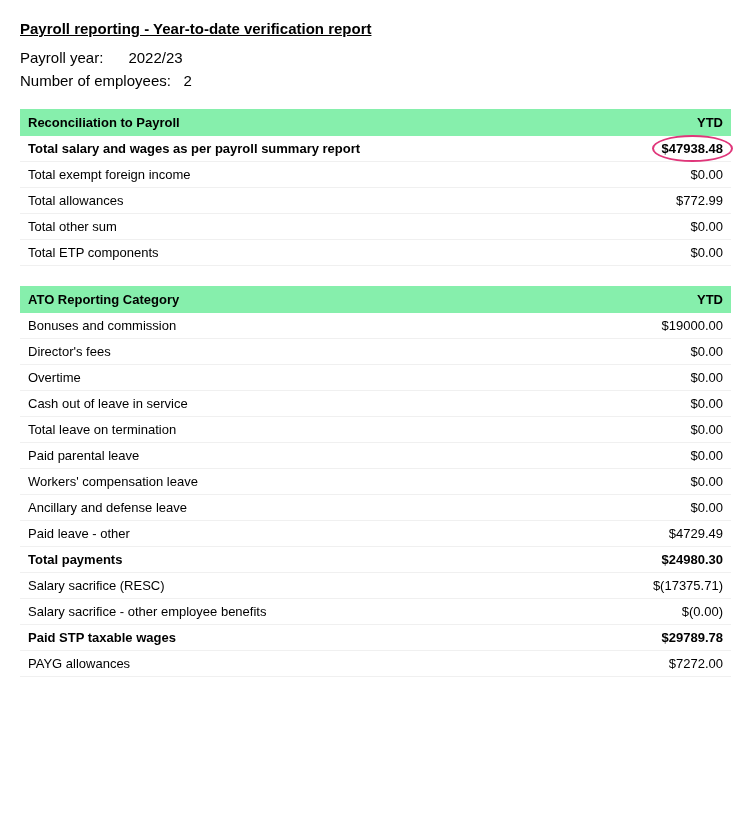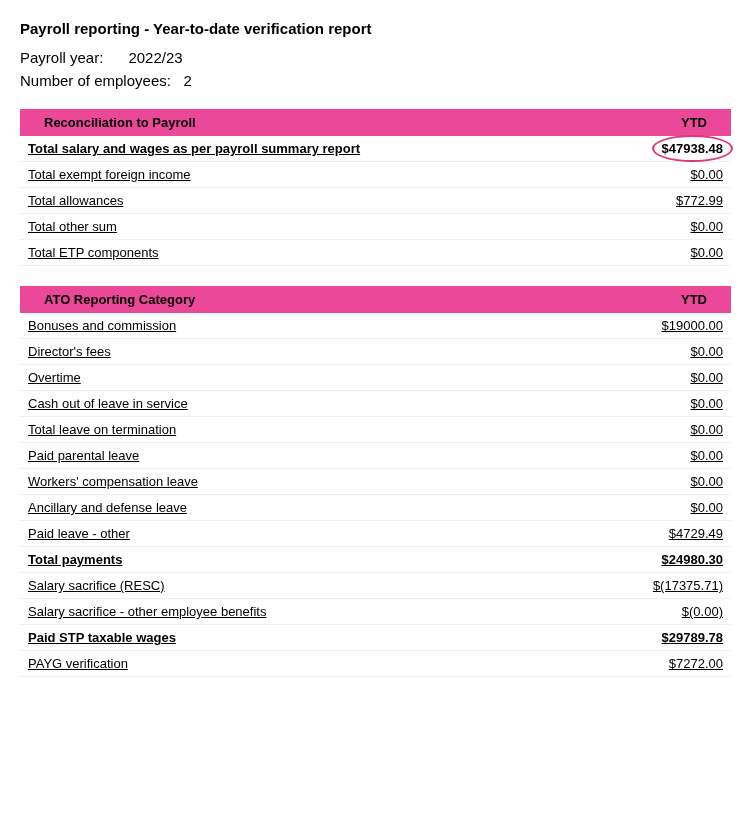--- a/index.html
+++ b/index.html
@@ -15,48 +15,48 @@
       color: #000000;
       padding: 20px;
       width: 751px;
       min-height: 839px;
     }
 
     .page-title {
       font-weight: bold;
       font-size: 15px;
       margin-bottom: 12px;
+      text-decoration: underline;
     }
 
     .meta-info {
       margin-bottom: 6px;
       font-size: 15px;
     }
 
     .section-gap {
       margin-top: 20px;
     }
 
     .section-header {
-      background-color: #ec4899;
+      background-color: #86efac;
       display: flex;
       justify-content: space-between;
       align-items: center;
-      padding: 6px 24px;
+      padding: 6px 8px;
       font-weight: bold;
       font-size: 13px;
     }
 
     .table-row {
       display: flex;
       justify-content: space-between;
       align-items: center;
       padding: 5px 8px;
       border-bottom: 1px solid #f0f0f0;
-      text-decoration: underline;
     }
 
     .table-row.bold-row {
       font-weight: bold;
     }
 
     .row-label {
       flex: 1;
     }
 
@@ -202,16 +202,16 @@
     <span class="row-label">Salary sacrifice - other employee benefits</span>
     <span class="row-value">$(0.00)</span>
   </div>
 
   <div class="table-row bold-row">
     <span class="row-label">Paid STP taxable wages</span>
     <span class="row-value">$29789.78</span>
   </div>
 
   <div class="table-row">
-    <span class="row-label">PAYG verification</span>
+    <span class="row-label">PAYG allowances</span>
     <span class="row-value">$7272.00</span>
   </div>
 </div>
 
 </body></html>

